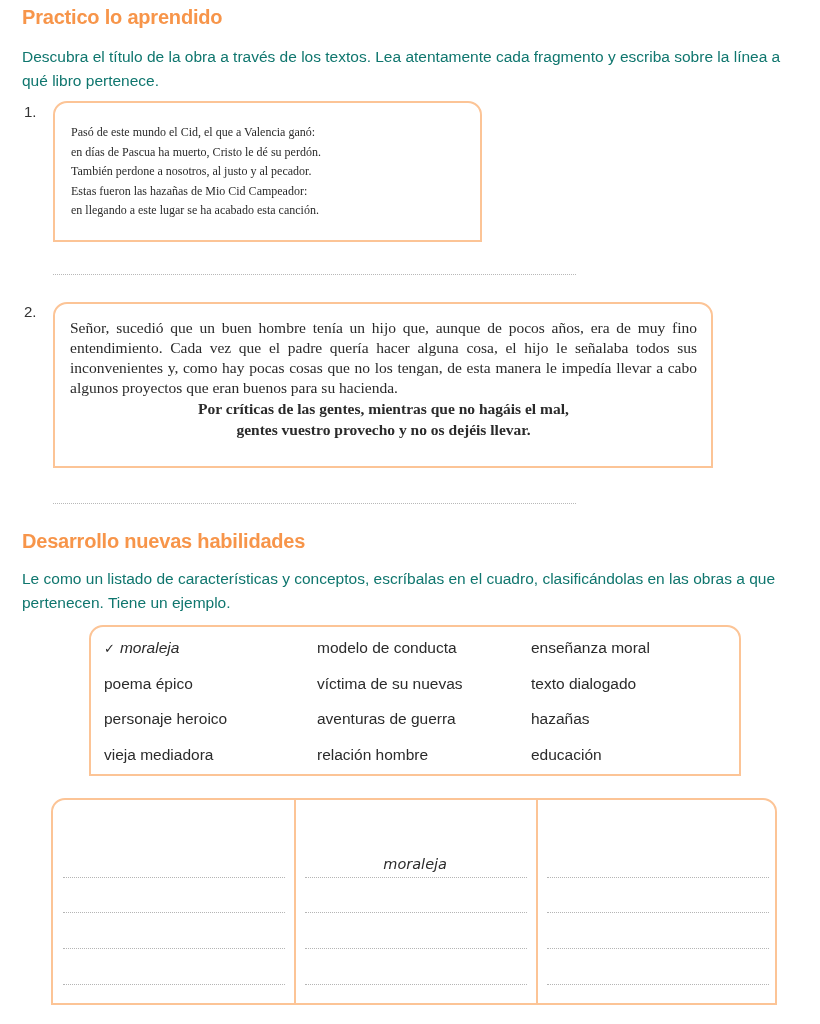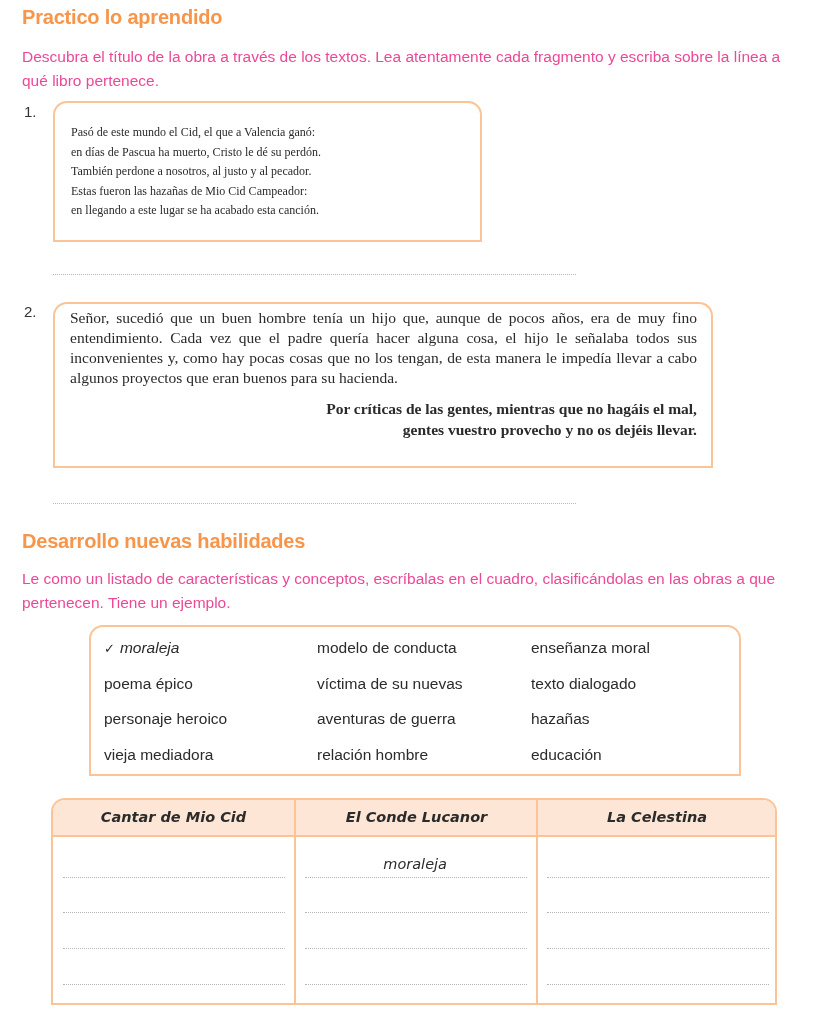--- a/index.html
+++ b/index.html
@@ -10,39 +10,39 @@
   }
   .h {
     position: absolute; left: 22px;
     font-family: "Liberation Sans", sans-serif;
     font-weight: bold; font-size: 20px; color: #f7954a;
     letter-spacing: -0.2px;
   }
   .intro {
     position: absolute; left: 22px; right: 12px;
     font-family: "Liberation Sans", sans-serif;
-    font-size: 15.5px; line-height: 24px; color: #ec4899;
+    font-size: 15.5px; line-height: 24px; color: #0f766e;
   }
   .num {
     position: absolute; left: 24px;
     font-family: "Liberation Sans", sans-serif;
     font-size: 15px; color: #333;
   }
   .frag {
     position: absolute; background: #fff;
     border: 2px solid #fcc496;
     border-radius: 14px 14px 0 0;
     box-sizing: border-box;
     font-family: "Liberation Serif", serif;
     color: #2a2a2a;
   }
   .frag1 { left: 53px; top: 101px; width: 429px; height: 141px; padding: 20px 0 0 16px; font-size: 12px; line-height: 19.5px; }
-  .frag2 { left: 53px; top: 302px; width: 660px; height: 166px; padding: 4px 14px 0 15px; font-size: 15.5px; line-height: 20px; text-align: justify; }
+  .frag2 { left: 53px; top: 302px; width: 660px; height: 166px; padding: 14px 14px 0 15px; font-size: 15.5px; line-height: 20px; text-align: justify; }
   .frag1 .line { display: block; white-space: nowrap; }
-  .moral { text-align: right; font-weight: bold; margin-top: 10px; line-height: 21px; }
+  .moral { text-align: center; font-weight: bold; line-height: 21px; }
   .moral .line { display: block; }
   .ans-line {
     position: absolute; height: 0;
     border-top: 1px dotted #b8b8b8;
   }
   .wordbox {
     position: absolute; left: 89px; top: 625px; width: 652px; height: 151px;
     border: 2px solid #fcc496; border-radius: 14px 14px 0 0; box-sizing: border-box;
     font-family: "Liberation Sans", sans-serif; font-size: 15.5px; color: #2b2b2b;
   }
@@ -123,25 +123,20 @@
     <span class="word c2">hazañas</span>
   </div>
   <div class="wordrow" style="top:119px;">
     <span class="word c0">vieja mediadora</span>
     <span class="word c1">relación hombre</span>
     <span class="word c2">educación</span>
   </div>
 </div>
 
 <div class="table">
-  <div class="thead">
-    <div class="th" style="left:0; width:241px;">Cantar de Mio Cid</div>
-    <div class="th" style="left:243px; width:241px;">El Conde Lucanor</div>
-    <div class="th" style="left:486px; width:236px;">La Celestina</div>
-  </div>
   <div class="col-div" style="left:241px;"></div>
   <div class="col-div" style="left:483px;"></div>
 
   <div class="cell-line" style="left:10px; top:77px; width:222px;"></div>
   <div class="cell-line" style="left:252px; top:77px; width:222px;"></div>
   <div class="cell-text" style="left:252px; top:56px; width:142px;">moraleja</div>
   <div class="cell-line" style="left:494px; top:77px; width:222px;"></div>
 
   <div class="cell-line" style="left:10px; top:112px; width:222px;"></div>
   <div class="cell-line" style="left:252px; top:112px; width:222px;"></div>

